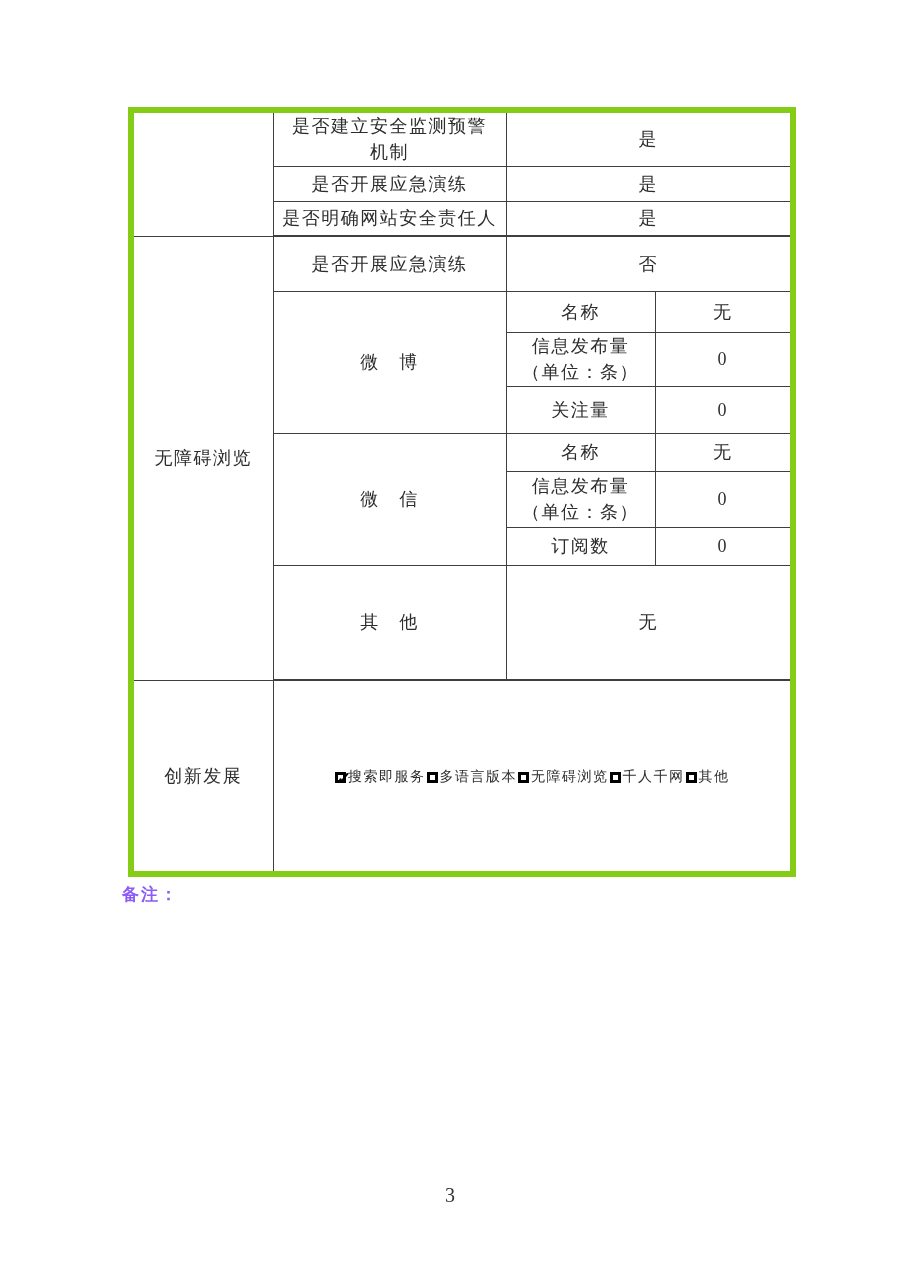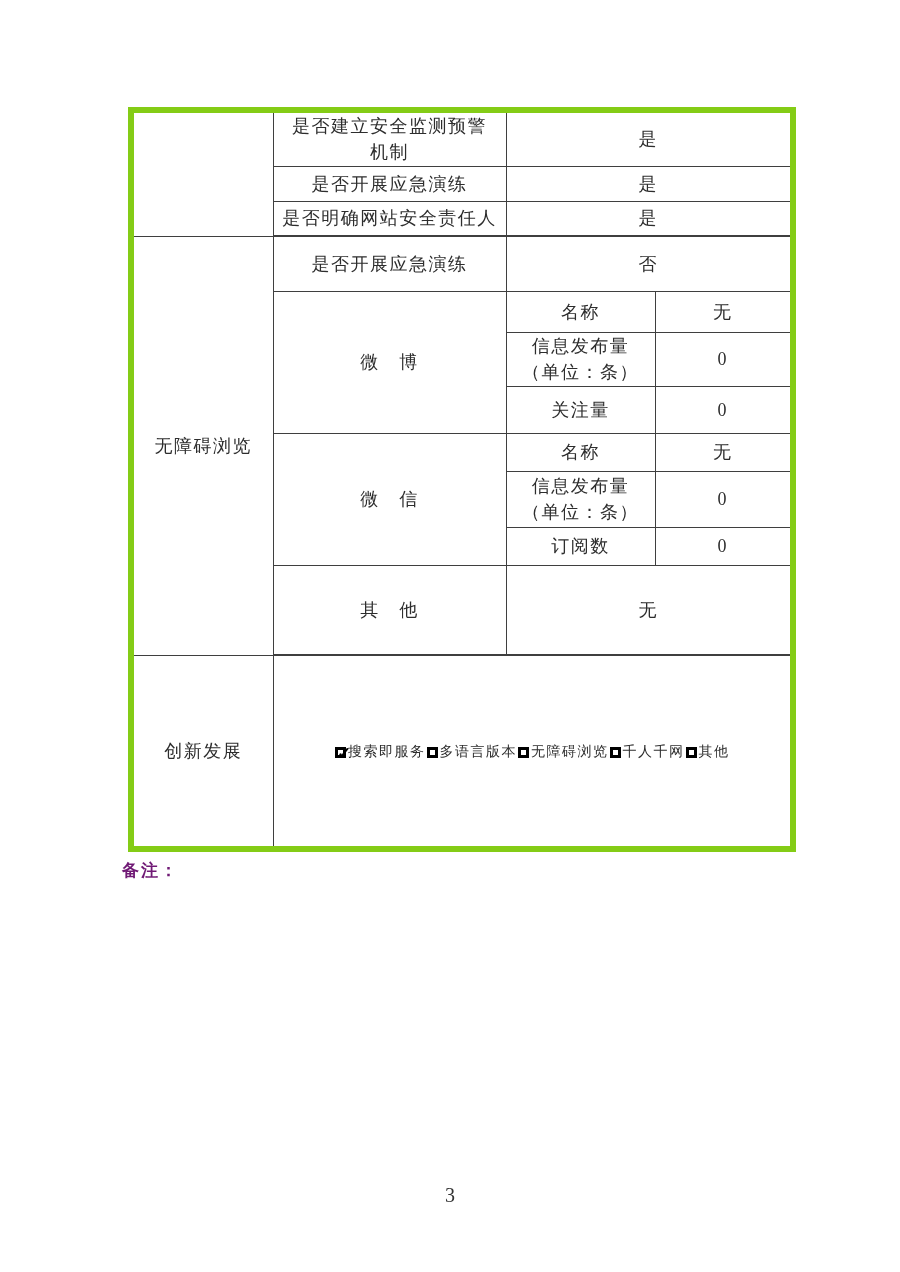--- a/index.html
+++ b/index.html
@@ -48,26 +48,26 @@
     content: "\2713";
     position: absolute;
     left: -1px; top: -9px;
     font-size: 17px;
     font-weight: bold;
     color: #000;
     letter-spacing: 0;
   }
   .notes-label {
     position: absolute;
-    left: 122px; top: 859px;
+    left: 122px; top: 883px;
     font-family: "Liberation Sans", "DejaVu Sans", sans-serif;
     font-weight: 700;
     font-size: 17px;
     letter-spacing: 2px;
-    color: #701a75;
+    color: #8b5cf6;
   }
   .page-number {
     position: absolute;
     left: 0; right: 0;
     top: 1184px;
     text-align: center;
     font-size: 20px;
     color: #333;
   }
 </style>
@@ -130,21 +130,21 @@
       <td class="two-line">
         <span>信息发布量</span>
         <span>（单位：条）</span>
       </td>
       <td>0</td>
     </tr>
     <tr style="height:38px">
       <td>订阅数</td>
       <td>0</td>
     </tr>
-    <tr style="height:90px" class="section-end">
+    <tr style="height:115px" class="section-end">
       <td>其　他</td>
       <td colspan="2">无</td>
     </tr>
 
     <tr style="height:194px">
       <td>创新发展</td>
       <td colspan="3" class="innov-cell">
         <span class="cb-line"><span class="cb-item"><span class="checkbox checked"></span><span class="cb-label">搜索即服务</span></span><span class="cb-item"><span class="checkbox"></span><span class="cb-label">多语言版本</span></span><span class="cb-item"><span class="checkbox"></span><span class="cb-label">无障碍浏览</span></span><span class="cb-item"><span class="checkbox"></span><span class="cb-label">千人千网</span></span><span class="cb-item"><span class="checkbox"></span><span class="cb-label">其他</span></span></span>
       </td>
     </tr>

